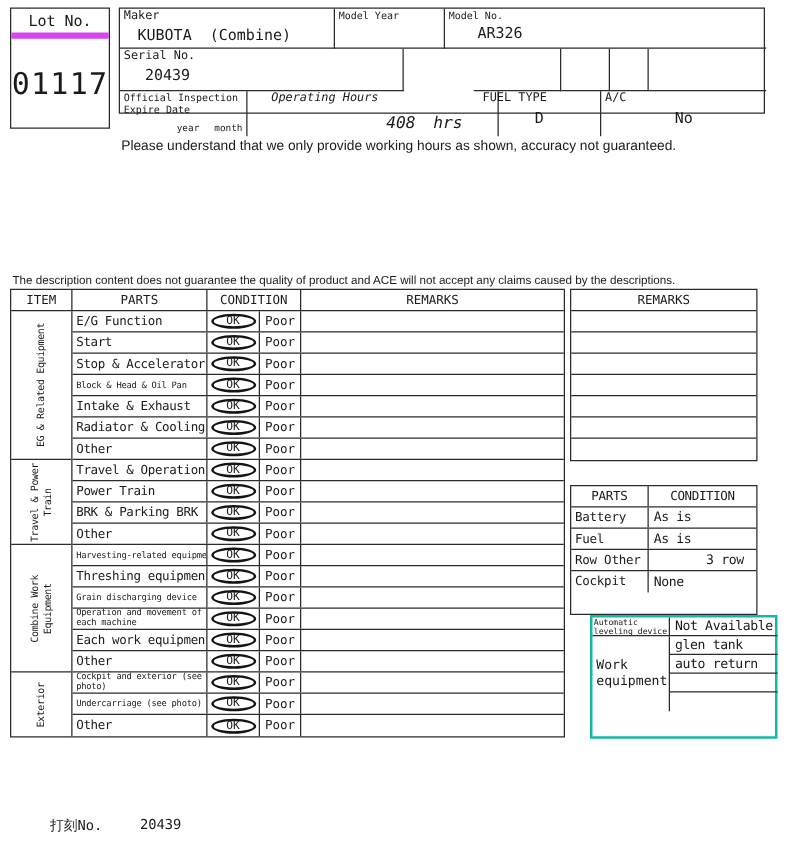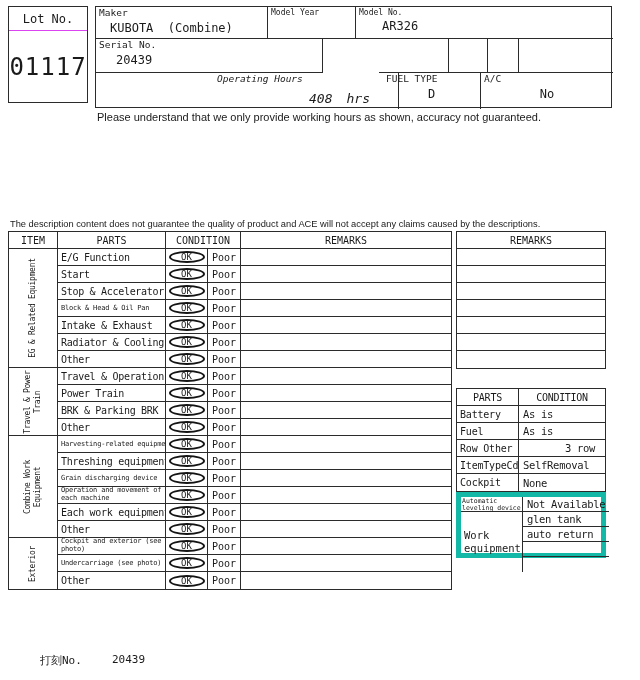--- a/index.html
+++ b/index.html
@@ -6,23 +6,23 @@
   body{
     width:640px;height:680px;background:#ffffff;position:relative;
     font-family:"DejaVu Sans Mono", monospace;color:#1a1a1a;
     -webkit-font-smoothing:antialiased;
   }
   *{box-sizing:border-box;}
   .abs{position:absolute;}
   
   .box{border:1px solid #2b2b2b;}
   .lot-box{left:8px;top:6px;width:80px;height:97px;}
-  .lot-label{height:24px;border-bottom:1px solid #d946ef;display:flex;align-items:center;justify-content:center;font-size:12px;}
+  .lot-label{height:24px;border-bottom:5px solid #d946ef;display:flex;align-items:center;justify-content:center;font-size:12px;}
   .lot-value{height:71px;display:flex;align-items:center;justify-content:center;font-size:24px;letter-spacing:1px;}
-  .htable{left:95px;top:6px;width:517px;height:102px;position:absolute;border:1px solid #2b2b2b;}
+  .htable{left:95px;top:6px;width:517px;height:85px;position:absolute;border:1px solid #2b2b2b;}
   .hcell{position:absolute;border-right:1px solid #2b2b2b;border-bottom:1px solid #2b2b2b;overflow:hidden;}
   .hcell.noR{border-right:none;}
   .hcell.noB{border-bottom:none;}
   .hlbl{font-size:9.5px;padding:1px 3px;white-space:pre-line;line-height:1.15;}
   .hlbl.sm{font-size:8px;}
   .hval{font-size:12px;padding-left:14px;margin-top:1px;white-space:pre;}
   .hval.ctr{text-align:center;padding-left:0;}
   .hval.indent{padding-left:26px;}
   .two-line-ctr{display:flex;align-items:center;justify-content:center;height:100%;text-align:center;font-size:10px;line-height:1.2;word-break:break-all;padding:0 2px;}
   .ophrs-val{position:absolute;bottom:3px;right:0;display:flex;align-items:baseline;gap:14px;padding-right:28px;font-size:13px;}
@@ -56,21 +56,21 @@
   .rt-head{height:17px;border-bottom:1px solid #2b2b2b;display:flex;align-items:center;justify-content:center;font-size:10px;}
   .rt-row{height:17px;border-bottom:1px solid #2b2b2b;}
   .rt-row:last-child{border-bottom:none;}
   .dtable{left:456px;top:388px;width:150px;height:104px;}
   .d-head{display:flex;height:17px;border-bottom:1px solid #2b2b2b;}
   .d-row{display:flex;height:17px;border-bottom:1px solid #2b2b2b;}
   .d-row:last-child{border-bottom:none;}
   .dpart{width:62px;border-right:1px solid #2b2b2b;display:flex;align-items:center;padding-left:3px;font-size:10px;letter-spacing:-0.2px;white-space:nowrap;overflow:hidden;}
   .dcond{flex:1;display:flex;align-items:center;padding-left:4px;font-size:10.5px;letter-spacing:-0.3px;white-space:nowrap;overflow:hidden;}
   .dcond.num{justify-content:flex-end;padding-right:10px;}
-  .etable{left:456px;top:492px;width:150px;height:66px;position:absolute;border:5px solid #14b8a6;}
+  .etable{left:472px;top:492px;width:150px;height:99px;position:absolute;border:2px solid #14b8a6;}
   .e-lbl-sm{position:absolute;left:0;top:0;width:62px;height:15px;border-right:1px solid #2b2b2b;border-bottom:1px solid #2b2b2b;font-size:6.5px;line-height:1.1;padding:1px 1px;white-space:normal;overflow:hidden;}
   .e-lbl{position:absolute;left:0;top:15px;width:62px;height:60px;border-right:1px solid #2b2b2b;display:flex;align-items:center;padding-left:3px;font-size:10.5px;line-height:1.2;}
   .e-row{position:absolute;left:62px;width:86px;height:15px;border-bottom:1px solid #2b2b2b;display:flex;align-items:center;padding-left:4px;font-size:10.5px;letter-spacing:-0.3px;white-space:nowrap;overflow:hidden;}
   .e-row.last{border-bottom:none;}
   
   .stamp-lbl{left:40px;top:653px;font-size:11px;}
   .stamp-val{left:112px;top:653px;font-size:11px;}
 </style>
 </head>
 <body>
@@ -97,20 +97,28 @@
 
   <div class="hcell" style="left:0;top:32px;width:227px;height:34px;">
     <div class="hlbl">Serial No.</div>
     <div class="hval" style="padding-left:20px;">20439</div>
   </div>
   <div class="hcell" style="left:283px;top:32px;width:70px;height:34px;"></div>
   <div class="hcell" style="left:353px;top:32px;width:39px;height:34px;"></div>
   <div class="hcell" style="left:392px;top:32px;width:31px;height:34px;"></div>
   <div class="hcell noR" style="left:423px;top:32px;width:94px;height:34px;"></div>
 
+  <div class="hcell noB" style="left:0;top:66px;width:102px;height:36px;">
+    <div class="hlbl sm">Official Inspection
+Expire Date</div>
+    <div class="ym-row">
+      <span>year</span>
+      <span>month</span>
+    </div>
+  </div>
   <div class="hcell noB" style="left:118px;top:66px;width:185px;height:36px;font-style:italic;">
     <div class="hlbl">Operating Hours</div>
     <div class="ophrs-val">
       <span>408</span>
       <span>hrs</span>
     </div>
   </div>
   <div class="hcell noR noB" style="left:385px;top:66px;width:132px;height:36px;">
     <div class="hlbl">A/C</div>
     <div class="hval ctr">No</div>
@@ -377,24 +385,20 @@
         <div class="dpart">Battery</div>
         <div class="dcond">As is</div>
       </div>
       <div class="d-row">
         <div class="dpart">Fuel</div>
         <div class="dcond">As is</div>
       </div>
       <div class="d-row">
         <div class="dpart">Row Other</div>
         <div class="dcond num">3 row</div>
-      </div>
-      <div class="d-row">
-        <div class="dpart">ItemTypeCd</div>
-        <div class="dcond">SelfRemoval</div>
       </div>
       <div class="d-row">
         <div class="dpart">Cockpit</div>
         <div class="dcond">None</div>
       </div>
     </div>
 </div>
 
 <div class="etable">
   <div class="e-lbl-sm">Automatic leveling device</div>

